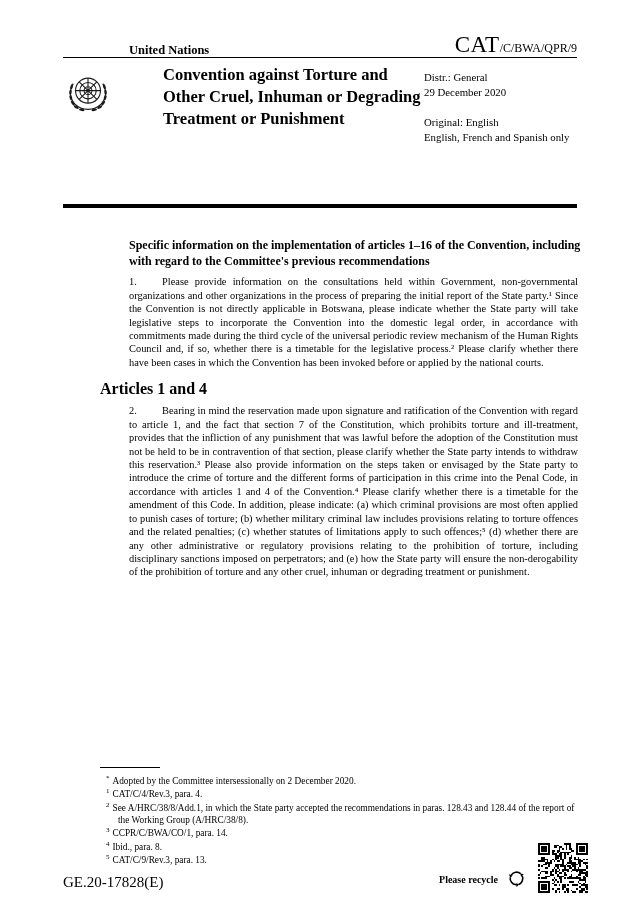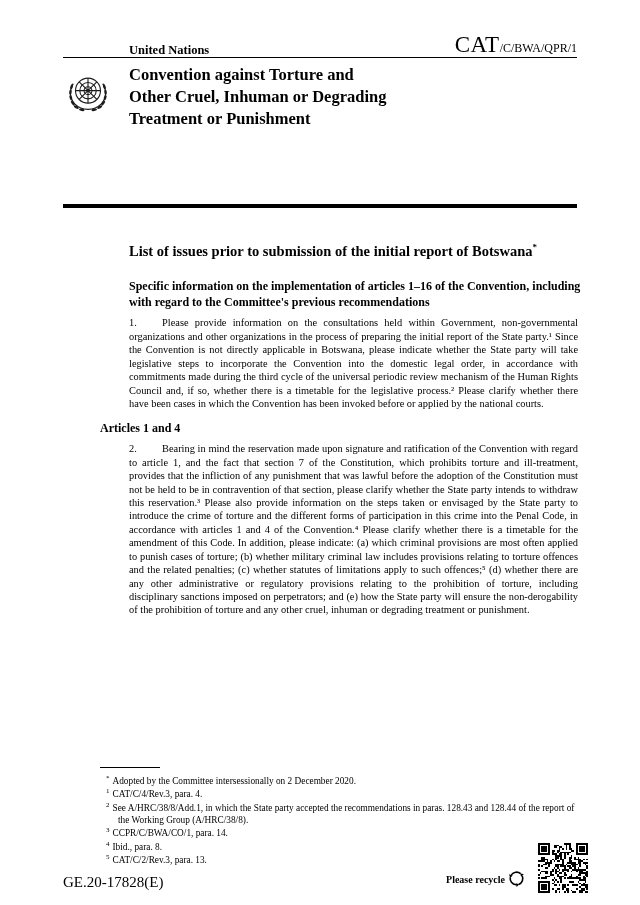--- a/index.html
+++ b/index.html
@@ -8,53 +8,53 @@
   .page { position:relative; width:640px; height:905px; background:#fff; margin:0 auto; overflow:hidden; }
 
   .topbar { position:absolute; top:32px; left:63px; right:63px; display:flex; justify-content:space-between; align-items:flex-end; }
   .org { font-weight:bold; font-size:12.5px; margin-left:66px; }
   .docsym { font-size:12px; white-space:nowrap; }
   .docsym .big { font-size:23px; letter-spacing:0.5px; }
   .rule-thin { position:absolute; top:57px; left:63px; right:63px; height:1px; background:#000; }
 
   .masthead { position:absolute; top:64px; left:63px; right:63px; height:140px; }
   .emblem { position:absolute; left:0; top:4px; width:50px; height:50px; }
-  .conv-title { margin-left:66px; width:262px; font-weight:bold; font-size:16.5px; line-height:1.32; }
+  .conv-title { margin-left:100px; width:262px; font-weight:bold; font-size:16.5px; line-height:1.32; }
   .distr { position:absolute; left:361px; top:6px; font-size:10.8px; line-height:1.4; }
   .distr .block2 { margin-top:15px; }
   .langs { white-space:nowrap; }
 
   .rule-thick { position:absolute; top:204px; left:63px; right:63px; height:4px; background:#000; }
 
   .content { position:absolute; top:221px; left:63px; right:63px; }
   .committee { font-weight:bold; font-size:12px; }
   .doc-title { margin:20px 0 0 66px; width:452px; font-size:14.5px; font-weight:bold; line-height:1.45; }
   .doc-title sup { font-size:9px; }
   .subtitle { margin:16px 0 0 66px; width:458px; font-size:12px; font-weight:bold; line-height:1.35; }
   .para { margin:6px 0 0 66px; width:449px; font-size:10.4px; line-height:1.29; text-align:justify; }
   .pnum { display:inline-block; width:33px; }
-  .sec-heading { margin:11px 0 0 37px; font-size:12px; font-weight:bold; }
+  .sec-heading { margin:11px 0 0 37px; font-size:16px; font-weight:bold; }
 
   .footnotes { position:absolute; top:767px; left:63px; right:63px; font-size:9.3px; line-height:1.32; }
   .fn-sep { width:60px; height:1px; background:#000; margin-left:37px; margin-bottom:6px; }
   .fn { padding-left:55px; text-indent:-12px; }
   .fn sup { font-size:7px; margin-right:3px; }
 
   .footer-id { position:absolute; left:63px; top:874px; font-size:15px; }
-  .recycle-row { position:absolute; right:114px; top:869px; display:flex; align-items:center; gap:2px; font-size:10px; font-weight:bold; white-space:nowrap; }
+  .recycle-row { position:absolute; right:114px; top:869px; display:flex; align-items:center; gap:9px; font-size:10px; font-weight:bold; white-space:nowrap; }
   .qr { position:absolute; right:52px; top:843px; width:50px; height:50px; }
 </style>
 </head>
 <body>
 
 <div class="page">
 
   <div class="topbar">
     <span class="org">United Nations</span>
-    <span class="docsym"><span class="big">CAT</span><span>/C/BWA/QPR/1</span></span>
+    <span class="docsym"><span class="big">CAT</span><span>/C/BWA/QPR/9</span></span>
   </div>
   <div class="rule-thin"></div>
 
   <div class="masthead">
     <span class="emblem">
       <svg viewBox="0 0 64 64" width="50" height="50" aria-hidden="true">
         <g fill="none" stroke="#1c1c1c" stroke-width="1.4">
           <circle cx="32" cy="29" r="16"></circle>
           <circle cx="32" cy="29" r="10.5"></circle>
           <circle cx="32" cy="29" r="5"></circle>
@@ -75,43 +75,48 @@
           <ellipse cx="53" cy="24" rx="1.6" ry="3.6" transform="rotate(-20 53 24)"></ellipse>
           <ellipse cx="54.5" cy="31" rx="1.6" ry="3.6" transform="rotate(-5 54.5 31)"></ellipse>
           <ellipse cx="54" cy="38" rx="1.6" ry="3.6" transform="rotate(15 54 38)"></ellipse>
           <ellipse cx="51.5" cy="45" rx="1.6" ry="3.6" transform="rotate(35 51.5 45)"></ellipse>
           <ellipse cx="47" cy="50" rx="1.6" ry="3.6" transform="rotate(60 47 50)"></ellipse>
           <ellipse cx="40" cy="53.5" rx="1.6" ry="3.6" transform="rotate(80 40 53.5)"></ellipse>
         </g>
       </svg>
     </span>
     <div class="conv-title">Convention against Torture and Other Cruel, Inhuman or Degrading Treatment or Punishment</div>
+    <div class="distr">
+      <div>Distr.: General</div>
+      <div>29 December 2020</div>
+      <div class="block2">Original: English</div>
+      <div class="langs">English, French and Spanish only</div>
+    </div>
   </div>
 
   <div class="rule-thick"></div>
 
   <div class="content">
-    <h1 class="doc-title"><span>List of issues prior to submission of the initial report of Botswana</span><sup>*</sup></h1>
     <h2 class="subtitle">Specific information on the implementation of articles 1–16 of the Convention, including with regard to the Committee's previous recommendations</h2>
 
     <p class="para"><span class="pnum">1.</span><span>Please provide information on the consultations held within Government, non-governmental organizations and other organizations in the process of preparing the initial report of the State party.¹ Since the Convention is not directly applicable in Botswana, please indicate whether the State party will take legislative steps to incorporate the Convention into the domestic legal order, in accordance with commitments made during the third cycle of the universal periodic review mechanism of the Human Rights Council and, if so, whether there is a timetable for the legislative process.² Please clarify whether there have been cases in which the Convention has been invoked before or applied by the national courts.</span></p>
 
     <div class="sec-heading">Articles 1 and 4</div>
 
     <p class="para"><span class="pnum">2.</span><span>Bearing in mind the reservation made upon signature and ratification of the Convention with regard to article 1, and the fact that section 7 of the Constitution, which prohibits torture and ill-treatment, provides that the infliction of any punishment that was lawful before the adoption of the Constitution must not be held to be in contravention of that section, please clarify whether the State party intends to withdraw this reservation.³ Please also provide information on the steps taken or envisaged by the State party to introduce the crime of torture and the different forms of participation in this crime into the Penal Code, in accordance with articles 1 and 4 of the Convention.⁴ Please clarify whether there is a timetable for the amendment of this Code. In addition, please indicate: (a) which criminal provisions are most often applied to punish cases of torture; (b) whether military criminal law includes provisions relating to torture offences and the related penalties; (c) whether statutes of limitations apply to such offences;⁵ (d) whether there are any other administrative or regulatory provisions relating to the prohibition of torture, including disciplinary sanctions imposed on perpetrators; and (e) how the State party will ensure the non-derogability of the prohibition of torture and any other cruel, inhuman or degrading treatment or punishment.</span></p>
   </div>
 
   <div class="footnotes">
     <div class="fn-sep"></div>
     <div class="fn"><sup>*</sup><span>Adopted by the Committee intersessionally on 2 December 2020.</span></div>
     <div class="fn"><sup>1</sup><span>CAT/C/4/Rev.3, para. 4.</span></div>
     <div class="fn"><sup>2</sup><span>See A/HRC/38/8/Add.1, in which the State party accepted the recommendations in paras. 128.43 and 128.44 of the report of the Working Group (A/HRC/38/8).</span></div>
     <div class="fn"><sup>3</sup><span>CCPR/C/BWA/CO/1, para. 14.</span></div>
     <div class="fn"><sup>4</sup><span>Ibid., para. 8.</span></div>
-    <div class="fn"><sup>5</sup><span>CAT/C/2/Rev.3, para. 13.</span></div>
+    <div class="fn"><sup>5</sup><span>CAT/C/9/Rev.3, para. 13.</span></div>
   </div>
 
   <div class="footer-id">GE.20-17828(E)</div>
 
   <div class="recycle-row">
     <span>Please recycle</span>
     <span>
       <svg viewBox="0 0 24 24" width="19" height="19" aria-hidden="true">
         <g fill="none" stroke="#000" stroke-width="2">
           <path d="M5.45 7.41 A8 8 0 0 1 17.14 5.87"></path>

